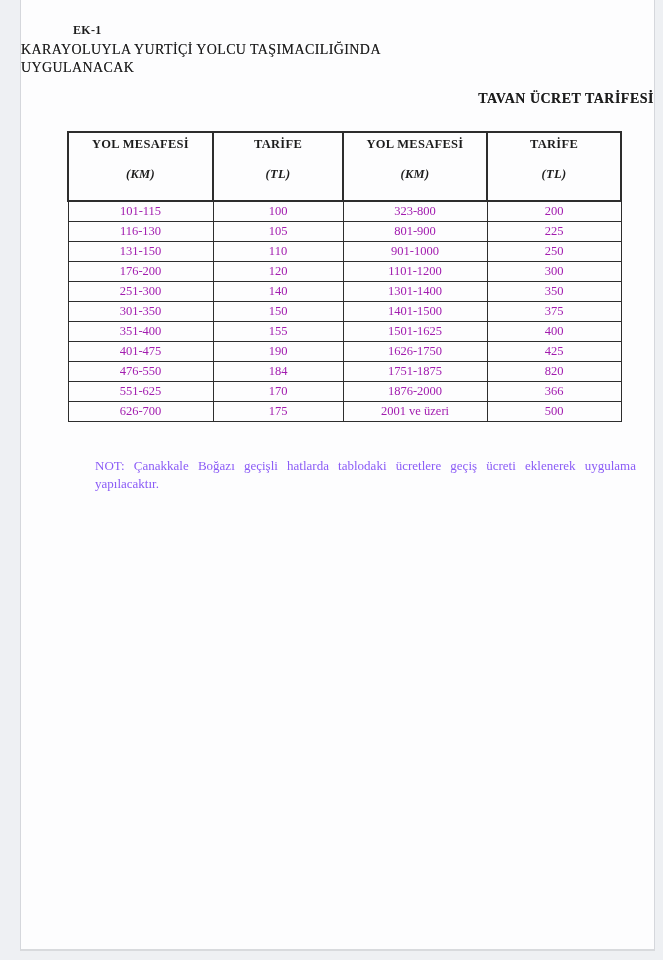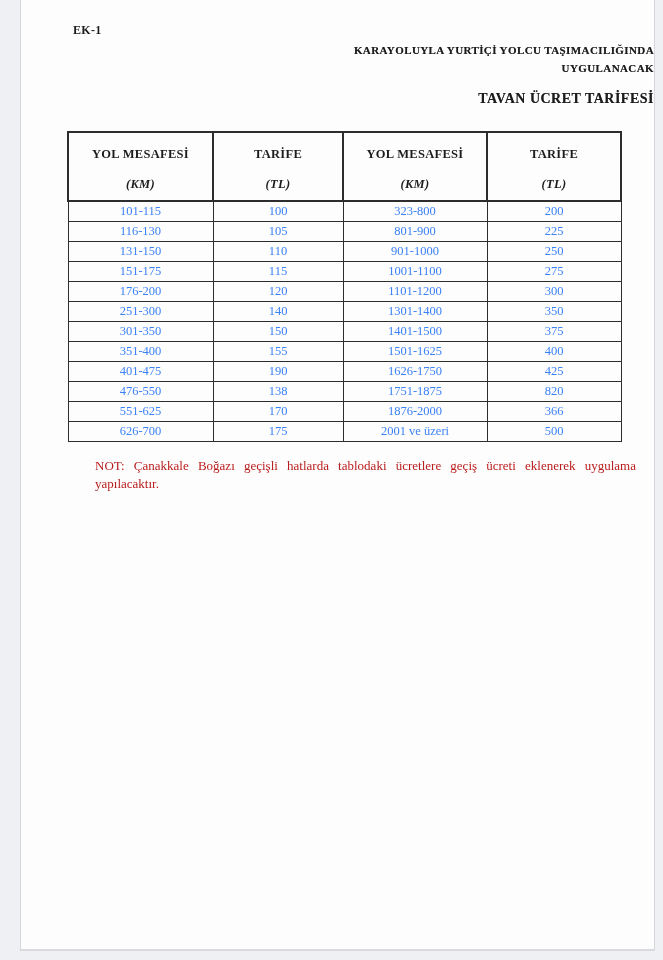--- a/index.html
+++ b/index.html
@@ -24,23 +24,23 @@
   .annex {
     position: absolute;
     left: 52px; top: 23px;
     font-weight: bold;
     font-size: 12px;
     letter-spacing: 0.3px;
   }
   .title-block {
     position: absolute;
     left: 0; right: 0; top: 41px;
-    text-align: right;
-    font-weight: bold;
-    font-size: 11px;
+    text-align: left;
+    font-weight: normal;
+    font-size: 14px;
     line-height: 18px;
     letter-spacing: 0.4px;
     text-shadow: 0 0 0.5px rgba(20,20,20,0.55);
   }
   .subtitle {
     position: absolute;
     left: 0; right: 0; top: 91px;
     text-align: right;
     font-weight: bold;
     font-size: 14px;
@@ -58,39 +58,39 @@
     border: 1.5px solid #2d2d2d;
     text-align: center;
     vertical-align: middle;
   }
   table.tariff th {
     border-width: 2px;
     height: 69px;
     font-size: 12.5px;
     font-weight: bold;
     vertical-align: top;
-    padding-top: 14px;
+    padding-top: 4px;
     letter-spacing: 0.3px;
   }
   table.tariff th .h2 { margin-top: 15px; font-style: italic; }
   table.tariff td {
     height: 20px;
     font-size: 12.5px;
     line-height: 14px;
     padding: 0;
-    color: #3b82f6;
+    color: #a21caf;
   }
   .note {
     position: absolute;
     left: 74px; top: 457px;
     width: 541px;
     font-size: 13px;
     line-height: 17.5px;
     text-align: justify;
-    color: #b91c1c;
+    color: #8b5cf6;
   }
 </style>
 </head>
 <body>
 
 <div class="page">
 
   <div class="annex">EK-1</div>
 
   <div class="title-block">
@@ -140,26 +140,20 @@
           <td>801-900</td>
           <td>225</td>
         </tr>
         <tr>
           <td>131-150</td>
           <td>110</td>
           <td>901-1000</td>
           <td>250</td>
         </tr>
         <tr>
-          <td>151-175</td>
-          <td>115</td>
-          <td>1001-1100</td>
-          <td>275</td>
-        </tr>
-        <tr>
           <td>176-200</td>
           <td>120</td>
           <td>1101-1200</td>
           <td>300</td>
         </tr>
         <tr>
           <td>251-300</td>
           <td>140</td>
           <td>1301-1400</td>
           <td>350</td>
@@ -177,21 +171,21 @@
           <td>400</td>
         </tr>
         <tr>
           <td>401-475</td>
           <td>190</td>
           <td>1626-1750</td>
           <td>425</td>
         </tr>
         <tr>
           <td>476-550</td>
-          <td>138</td>
+          <td>184</td>
           <td>1751-1875</td>
           <td>820</td>
         </tr>
         <tr>
           <td>551-625</td>
           <td>170</td>
           <td>1876-2000</td>
           <td>366</td>
         </tr>
         <tr>

